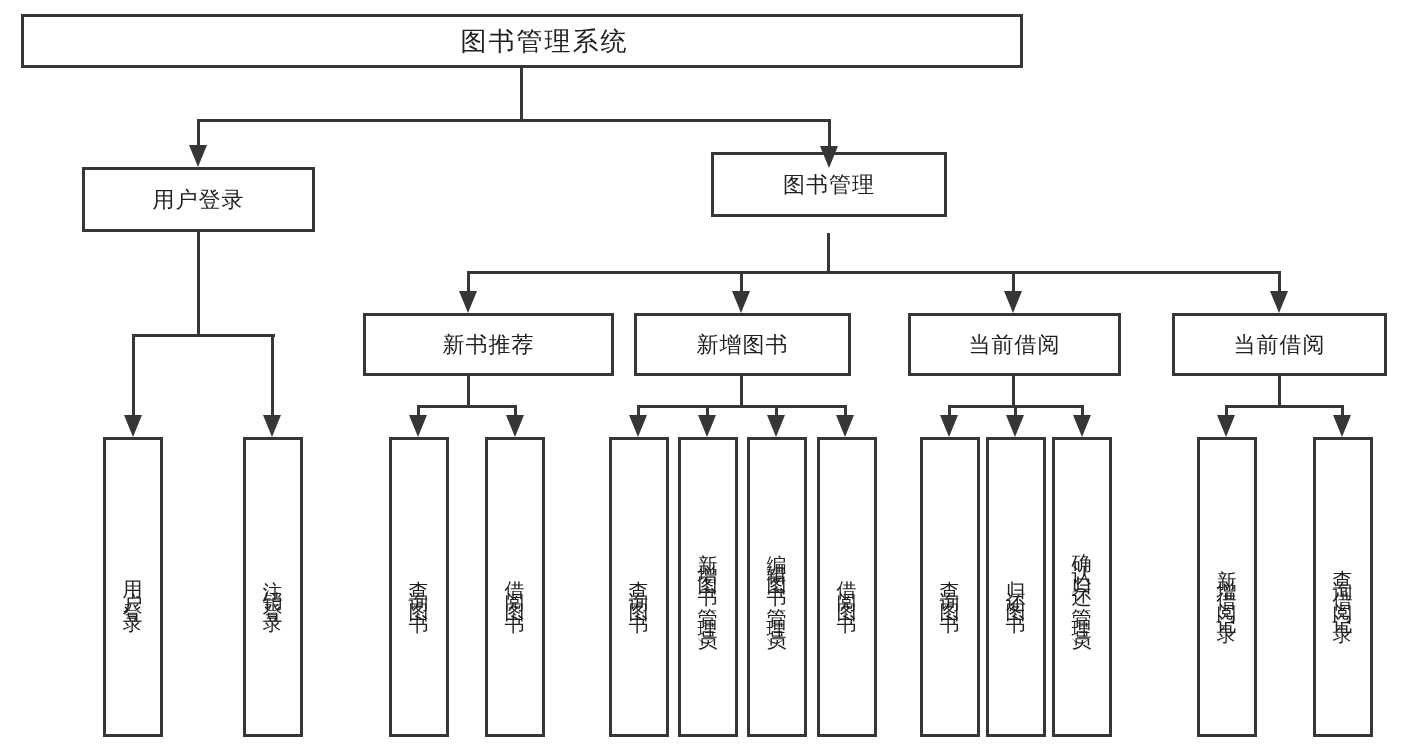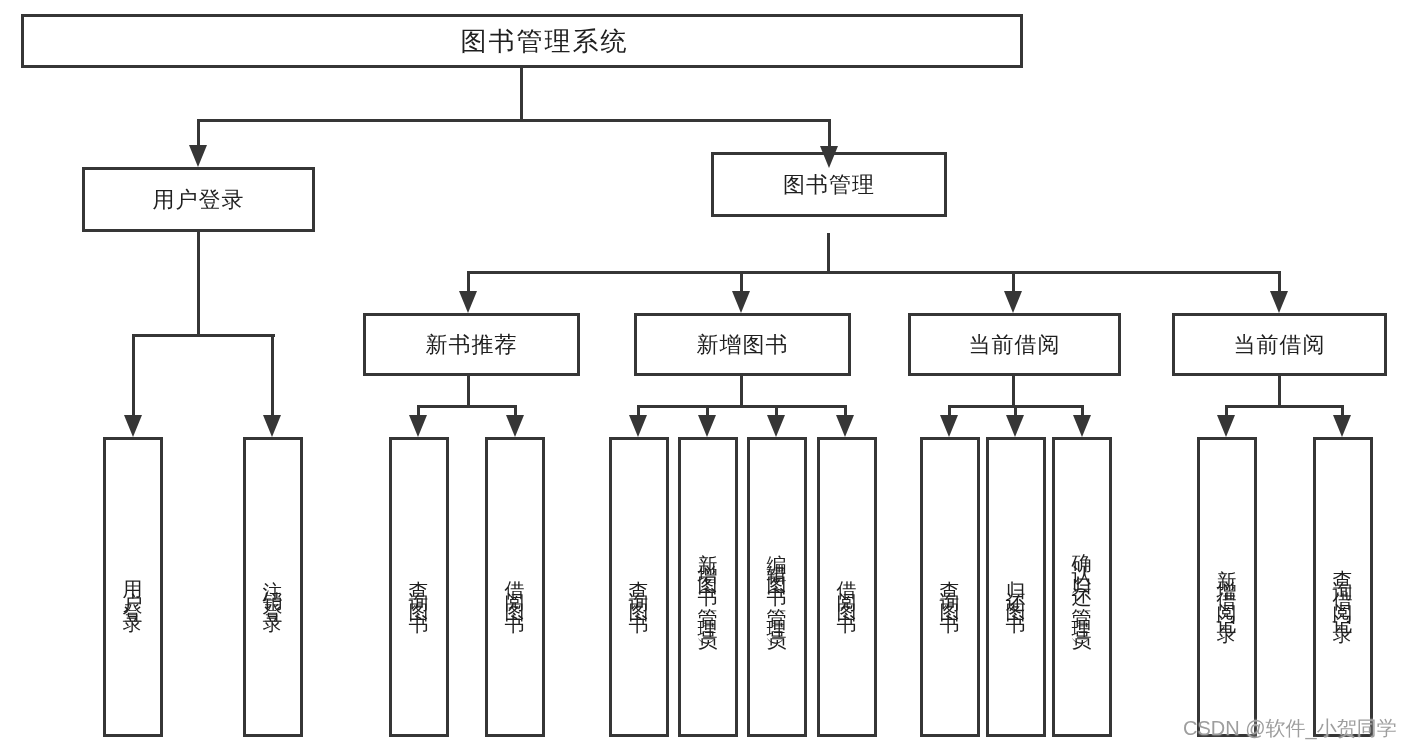--- a/index.html
+++ b/index.html
@@ -51,21 +51,21 @@
 </head>
 <body>
 
 <div class="canvas">
 
   <div class="box hbox root" style="left:21px;top:14px;width:1002px;height:54px">图书管理系统</div>
 
   <div class="box hbox" style="left:82px;top:167px;width:233px;height:65px">用户登录</div>
   <div class="box hbox" style="left:711px;top:152px;width:236px;height:65px">图书管理</div>
 
-  <div class="box hbox" style="left:363px;top:313px;width:217px;height:63px">新书推荐</div>
+  <div class="box hbox" style="left:363px;top:313px;width:251px;height:63px">新书推荐</div>
   <div class="box hbox" style="left:634px;top:313px;width:217px;height:63px">新增图书</div>
   <div class="box hbox" style="left:908px;top:313px;width:213px;height:63px">当前借阅</div>
   <div class="box hbox" style="left:1172px;top:313px;width:215px;height:63px">当前借阅</div>
 
   <div class="box vbox" style="left:103px;top:437px;width:60px;height:300px">用户登录</div>
   <div class="box vbox" style="left:243px;top:437px;width:60px;height:300px">注销登录</div>
 
   <div class="box vbox" style="left:389px;top:437px;width:60px;height:300px">查询图书</div>
   <div class="box vbox" style="left:485px;top:437px;width:60px;height:300px">借阅图书</div>
 
@@ -133,15 +133,14 @@
   <div class="arrow" style="left:1006px;top:415px"></div>
   <div class="arrow" style="left:1073px;top:415px"></div>
 
   <div class="line" style="left:1278px;top:376px;width:3px;height:32px"></div>
   <div class="line" style="left:1225px;top:405px;width:118px;height:3px"></div>
   <div class="line" style="left:1225px;top:405px;width:3px;height:15px"></div>
   <div class="line" style="left:1341px;top:405px;width:3px;height:15px"></div>
   <div class="arrow" style="left:1217px;top:415px"></div>
   <div class="arrow" style="left:1333px;top:415px"></div>
 
-  <div class="watermark">CSDN @软件_小贺同学</div>
 
 </div>
 
 </body></html>

